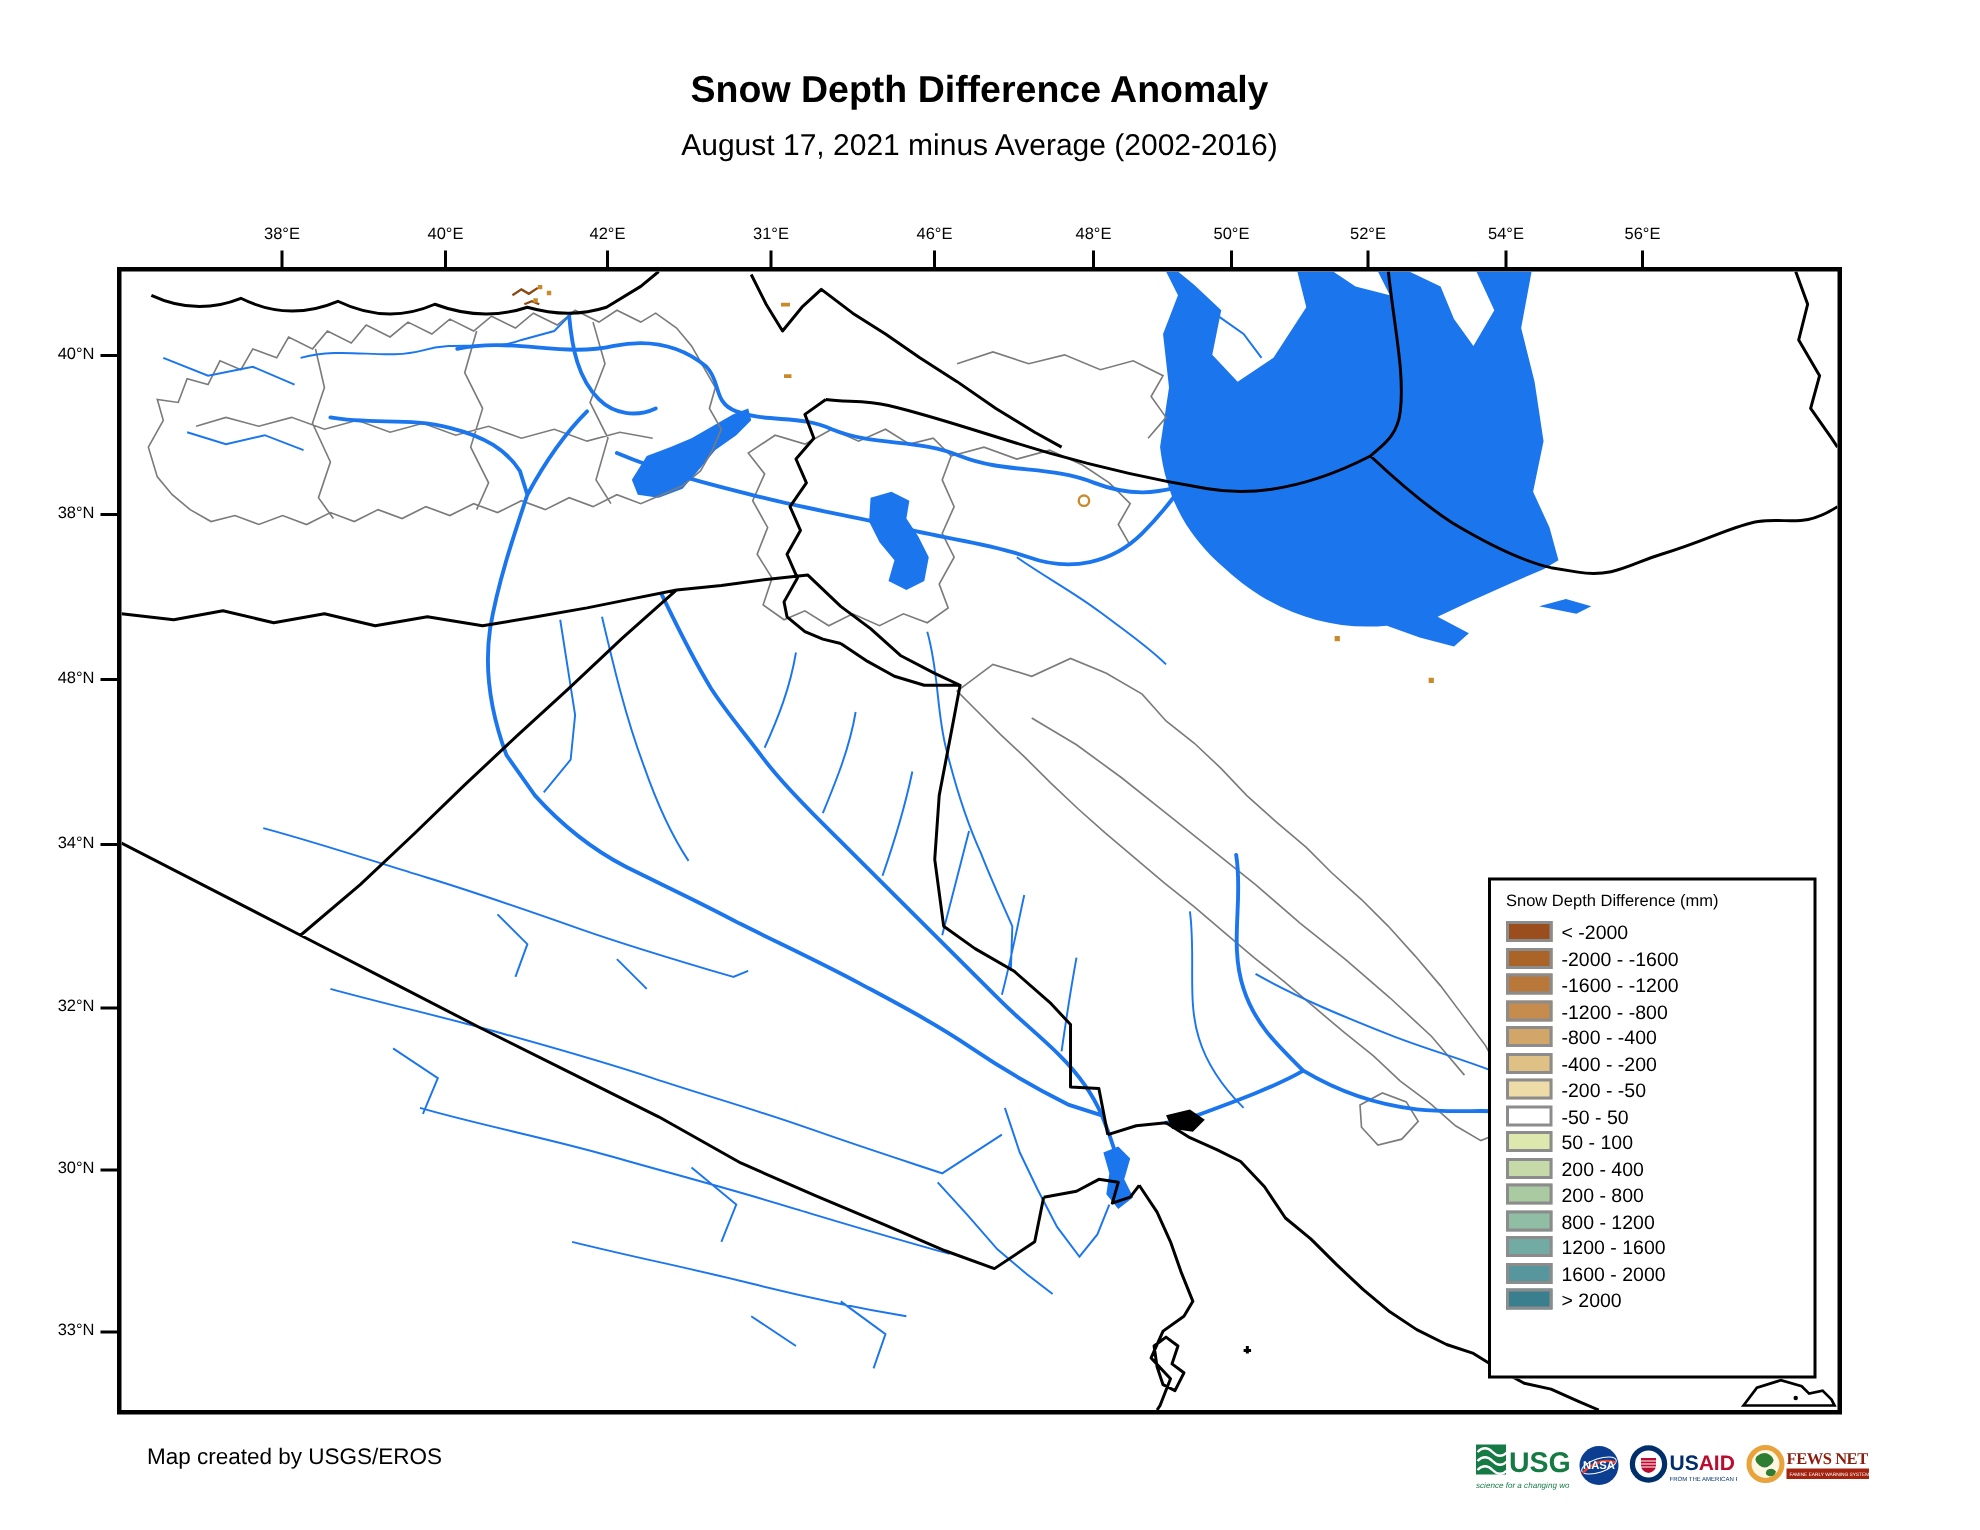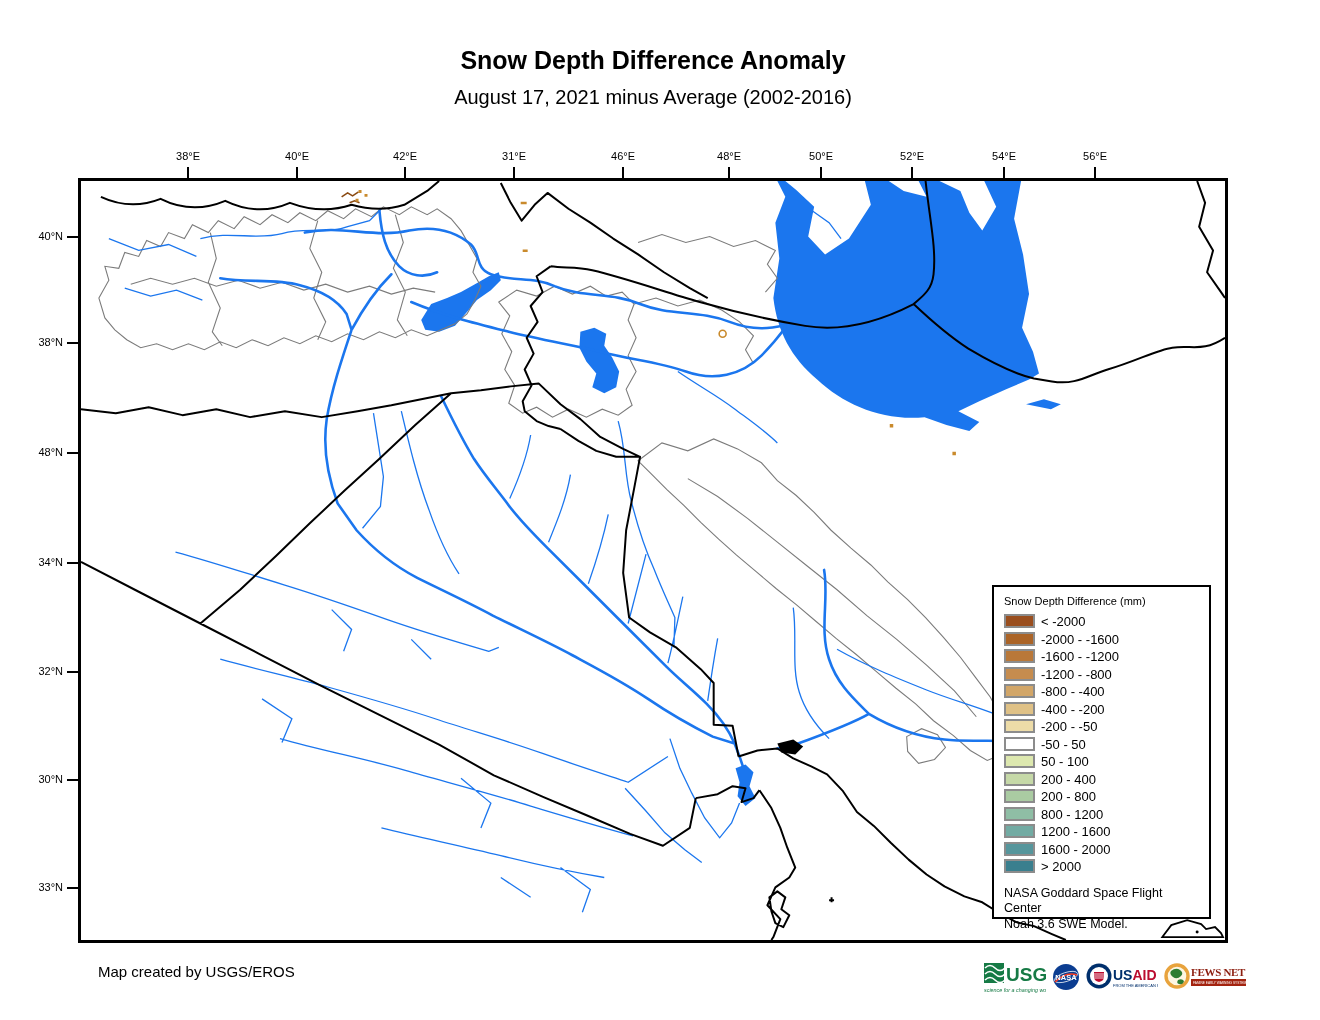--- a/index.html
+++ b/index.html
@@ -230,24 +230,20 @@
       <div class="legend-label">1200 - 1600</div>
     </div>
     <div class="legend-row">
       <div class="swatch" style="background-color: rgb(86, 150, 156);"></div>
       <div class="legend-label">1600 - 2000</div>
     </div>
     <div class="legend-row">
       <div class="swatch" style="background-color: rgb(58, 127, 142);"></div>
       <div class="legend-label">&gt; 2000</div>
     </div>
-    <div class="legend-note">
-      <div>NASA Goddard Space Flight Center</div>
-      <div>Noah 3.6 SWE Model.</div>
-    </div>
   </div>
 
   <div class="credit">Map created by USGS/EROS</div>
 
   <div class="logos">
     <svg width="64" height="40">
       <path d="M2,6 h20 v20 h-20 Z" fill="#167A45"></path>
       <path fill="none" stroke="#fff" stroke-width="1.6" d="M3,11 q5,-5 10,0 q5,5 10,0 M3,17 q5,-5 10,0 q5,5 10,0 M3,23 q5,-5 10,0 q5,5 10,0"></path>
       <text x="24" y="24" font-size="19" font-weight="bold" fill="#167A45">USGS</text>
       <text x="2" y="35" font-size="5.4" fill="#167A45" font-style="italic">science for a changing world</text>

